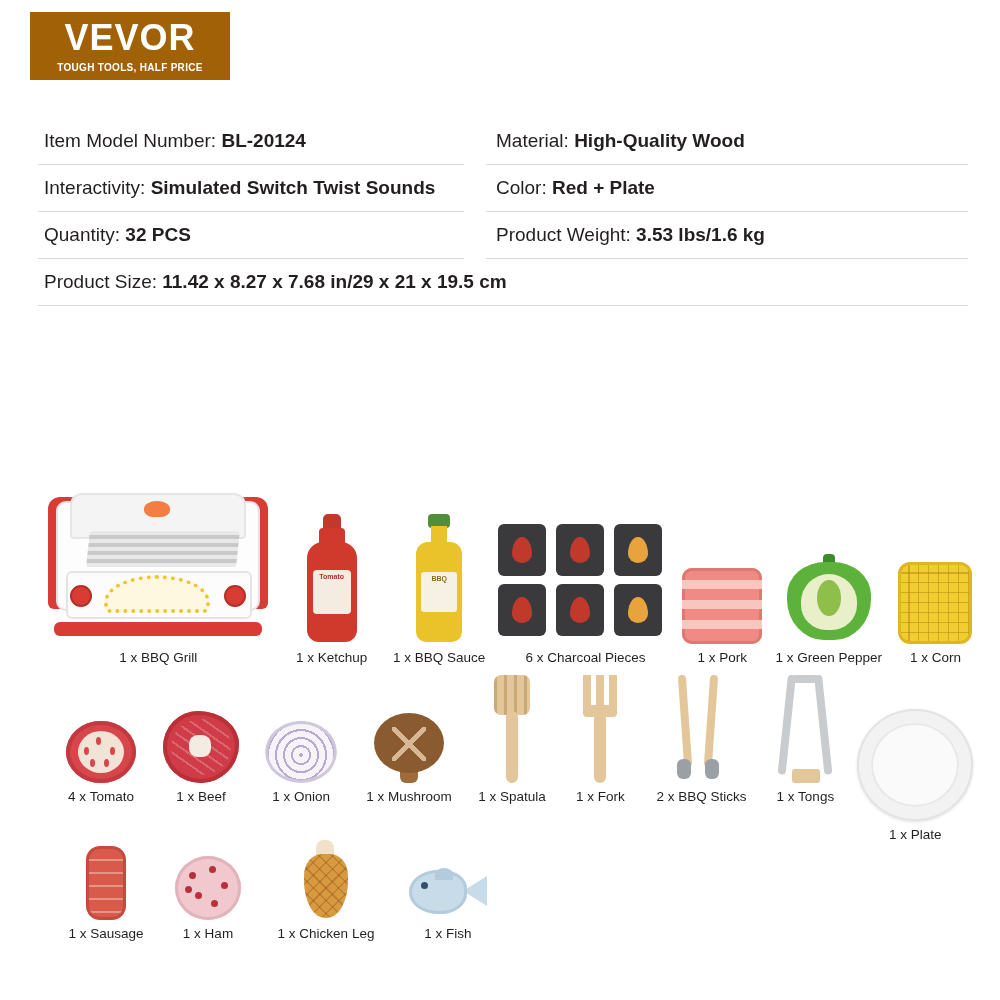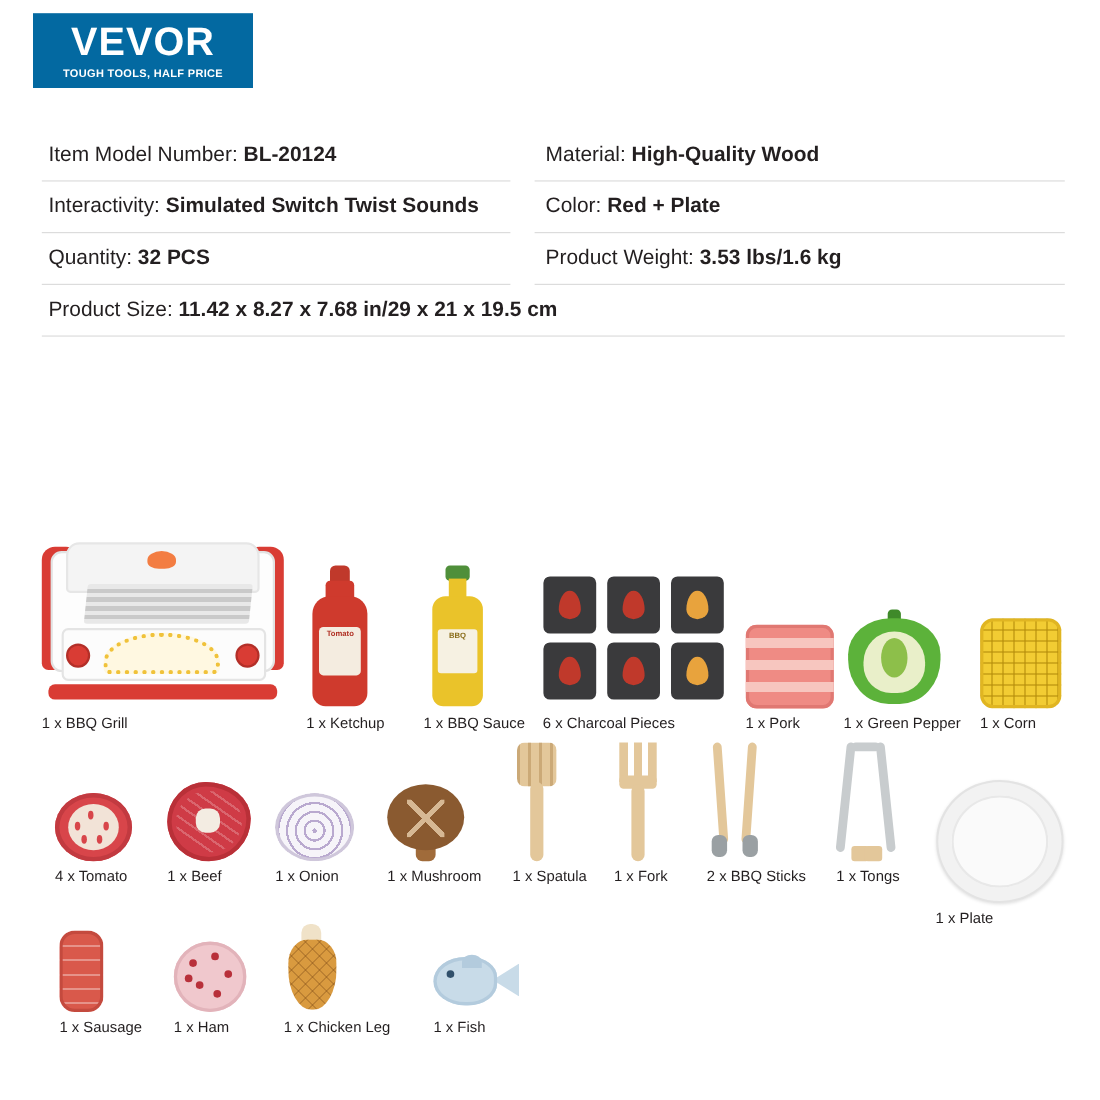--- a/index.html
+++ b/index.html
@@ -9,21 +9,21 @@
     background: #ffffff;
     font-family: "Liberation Sans", sans-serif;
     color: #231f20;
   }
   .page { position: relative; width: 1000px; height: 1000px; overflow: hidden; }
 
   
   .logo-box {
     position: absolute; left: 30px; top: 12px;
     width: 200px; height: 68px;
-    background: #0369a1;
+    background: #a16207;
     display: flex; flex-direction: column;
     align-items: center; justify-content: center;
     color: #ffffff;
   }
   .logo-word {
     font-size: 36px; font-weight: bold; letter-spacing: 1px;
     line-height: 1.0;
   }
   .logo-tag {
     font-size: 10px; font-weight: bold; letter-spacing: 0.3px;
@@ -61,21 +61,21 @@
     position: absolute; left: 20px; top: 455px;
     width: 960px;
   }
   .row {
     display: flex;
     align-items: flex-end;
     justify-content: flex-start;
   }
   .item {
     display: flex; flex-direction: column;
-    align-items: flex-start; justify-content: flex-end;
+    align-items: center; justify-content: flex-end;
   }
   .art {
     display: flex; align-items: flex-end; justify-content: center;
     position: relative;
   }
   .caption {
     font-size: 13.5px; color: #231f20;
     margin-top: 6px; text-align: center; white-space: nowrap;
   }
 

